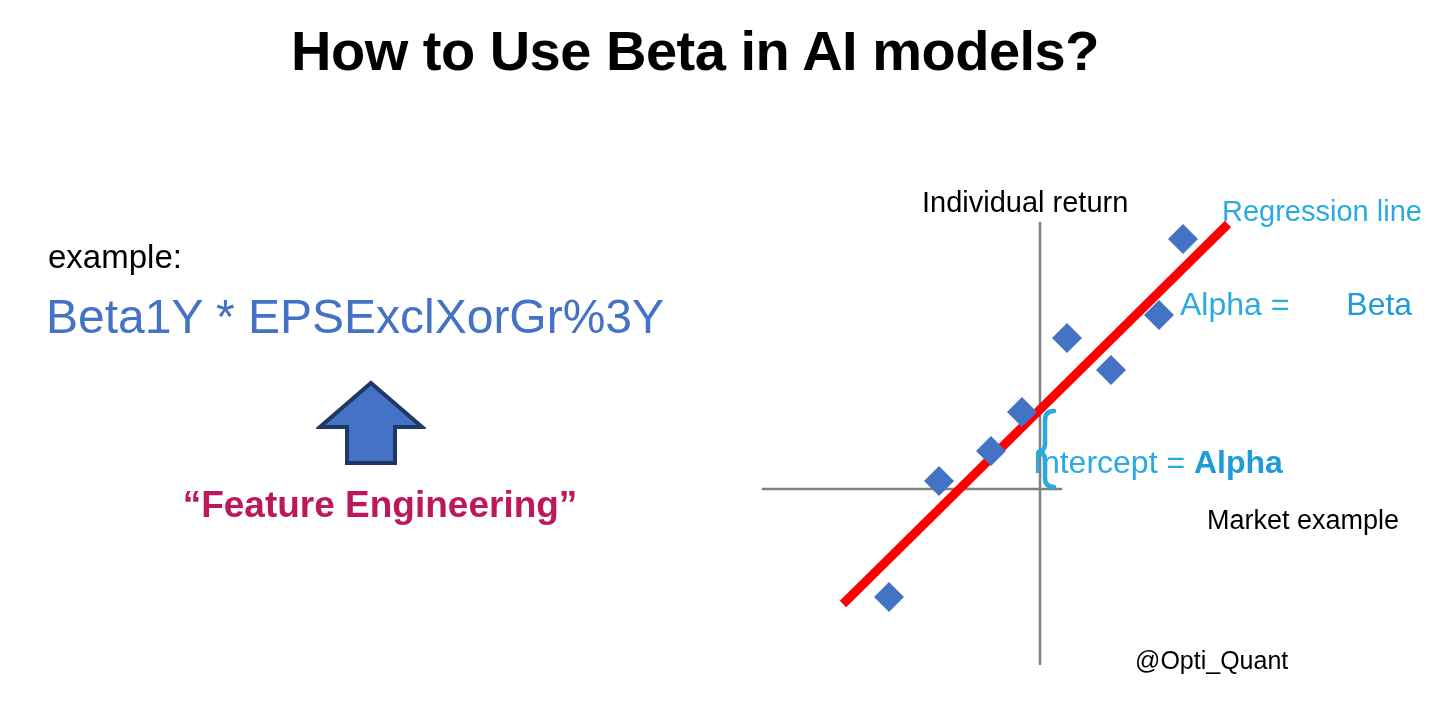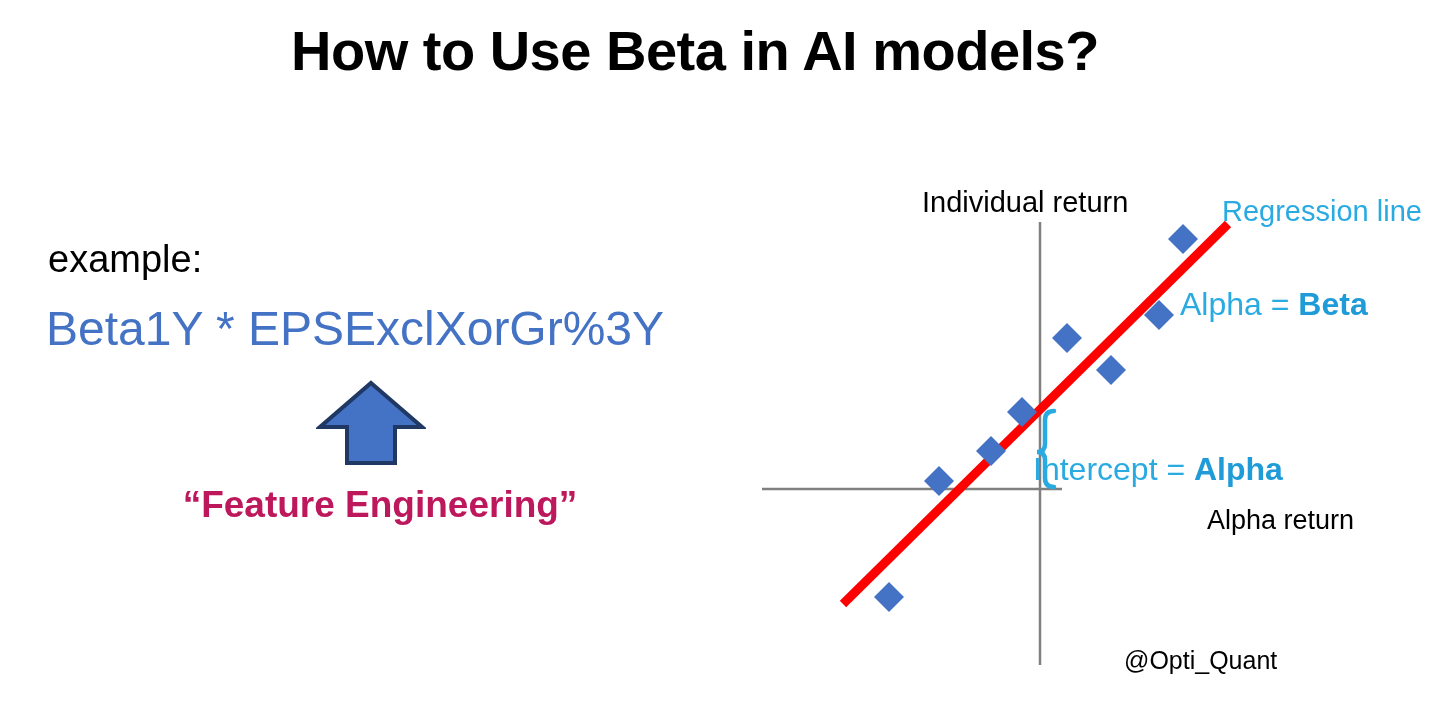--- a/index.html
+++ b/index.html
@@ -30,27 +30,27 @@
     font-weight: bold;
     color: #000000;
     letter-spacing: -0.5px;
     white-space: nowrap;
   }
 
   
   .example-label {
     position: absolute;
     left: 48px; top: 240px;
-    font-size: 38px;
+    font-size: 33px;
     color: #000000;
     line-height: 1;
   }
   .formula {
     position: absolute;
-    left: 46px; top: 304px;
+    left: 46px; top: 292px;
     font-size: 48px;
     color: #4472C4;
     line-height: 1.05;
     white-space: nowrap;
   }
   .arrow-wrap {
     position: absolute;
     left: 316px; top: 380px;
     width: 110px; height: 86px;
   }
@@ -87,35 +87,34 @@
   .lbl-regression {
     left: 482px; top: 27px;
     font-size: 29px;
     color: #29ABE2;
   }
   .lbl-slope {
     left: 440px; top: 118px;
     font-size: 32px;
     color: #29ABE2;
   }
-  .lbl-slope b { font-weight: bold; color: #1F9BD8; }
+  .lbl-slope b { font-weight: normal; color: #1F9BD8; margin-left: 48px; }
   .lbl-intercept {
     left: 293px; top: 276px;
     font-size: 32px;
     color: #29ABE2;
-    margin-top: 7px;
   }
   .lbl-intercept b { font-weight: bold; color: #1F9BD8; }
   .lbl-market {
     left: 467px; top: 337px;
     font-size: 27px;
     color: #000000;
   }
   .lbl-handle {
-    left: 384px; top: 478px;
+    left: 395px; top: 478px;
     font-size: 25px;
     color: #000000;
   }
 </style>
 </head>
 <body>
 
 <div id="slide">
 
   <div class="title">How to Use Beta in AI models?</div>
@@ -156,18 +155,18 @@
     </svg>
 
     <div class="lbl lbl-individual">Individual return</div>
 
     <div class="lbl lbl-regression">Regression line</div>
 
     <div class="lbl lbl-slope"><span>Alpha = </span><b>Beta</b></div>
 
     <div class="lbl lbl-intercept"><span>Intercept = </span><b>Alpha</b></div>
 
-    <div class="lbl lbl-market">Alpha return</div>
+    <div class="lbl lbl-market">Market example</div>
 
     <div class="lbl lbl-handle">@Opti_Quant</div>
   </div>
 
 </div>
 
 </body></html>

